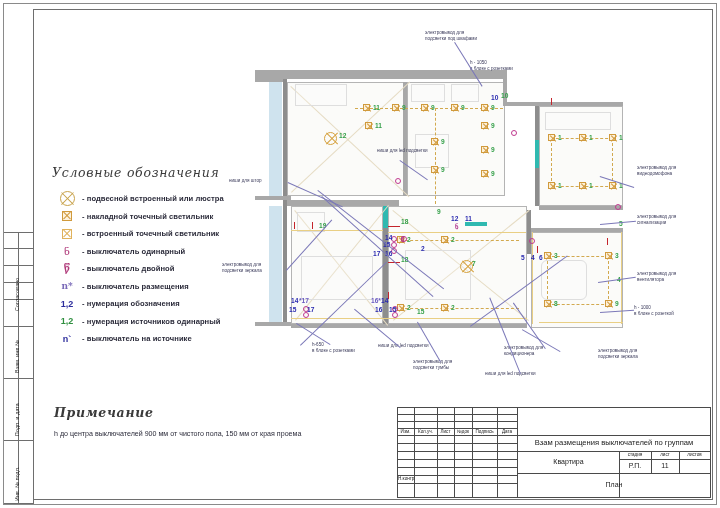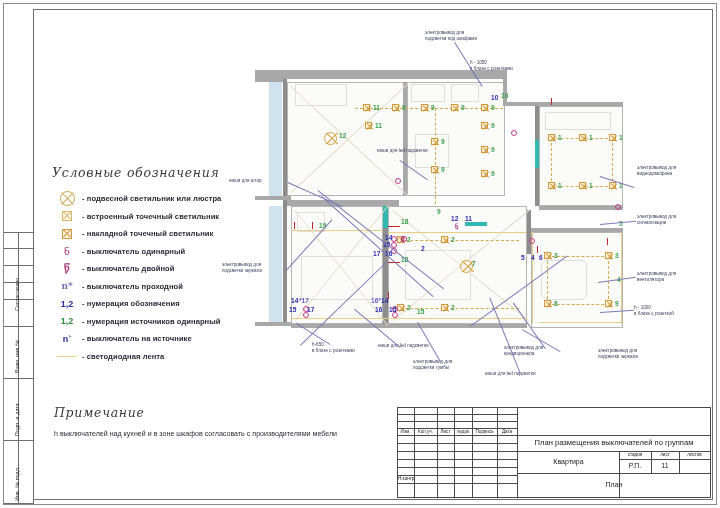--- a/index.html
+++ b/index.html
@@ -44,21 +44,21 @@
   .g-num1{font-size:9px;color:#2c2c9c;font-weight:bold;}
   .g-num2{font-size:9px;color:#2f8f3f;font-weight:bold;}
   .g-numn{font-size:9px;color:#2c2c9c;font-weight:bold;}
   .g-led{width:20px;height:0;border-top:1.6px solid #e8cf86;}
   .g-motion{width:11px;height:6px;background:#b03a7a;border-radius:1px;position:relative;}
   .g-motion:after{content:"";position:absolute;left:1px;top:1px;width:9px;height:1.5px;background:#fff;}
 
   
   .notes{position:absolute;left:54px;top:405px;width:330px;}
   .notes-title{font-family:"DejaVu Serif",serif;font-style:italic;font-size:12.5px;color:#3a3a3a;
-               letter-spacing:.7px;margin-bottom:8px;}
+               letter-spacing:.7px;margin-bottom:8px;font-weight:bold;}
   .note-line{font-size:7.1px;color:#2b2b3a;line-height:12.5px;white-space:nowrap;}
 
   
   .tb{position:absolute;left:397px;top:407px;width:314px;height:91px;}
   .tb-line{position:absolute;background:#4a4a4a;}
   .tb-h{height:1px;}.tb-v{width:1px;}
   .tb-cell{position:absolute;display:flex;align-items:center;justify-content:center;
            font-size:5.4px;color:#1a1a1a;text-align:center;line-height:6px;white-space:nowrap;}
   .tb-big{font-size:7.6px;}
   .tb-mid{font-size:7px;}
@@ -125,57 +125,57 @@
     <div class="vtext" style="left:10px;top:268px;">Инв. № подл.</div>
   </div>
 
   <div class="legend">
     <div class="legend-title">Условные обозначения</div>
 
     <div class="lg-row">
       <div class="lg-sym">
           <div class="g-pendant"></div>
         </div>
-      <div class="lg-lab">-  подвесной светильник или люстра</div>
+      <div class="lg-lab">-  подвесной встроенный или люстра</div>
+    </div>
+
+    <div class="lg-row">
+      <div class="lg-sym">
+          <div class="g-sq"></div>
+        </div>
+      <div class="lg-lab">- накладной точечный светильник</div>
     </div>
 
     <div class="lg-row">
       <div class="lg-sym">
           <div class="g-sq2"></div>
         </div>
       <div class="lg-lab">- встроенный точечный светильник</div>
     </div>
 
-    <div class="lg-row">
-      <div class="lg-sym">
-          <div class="g-sq"></div>
-        </div>
-      <div class="lg-lab">- накладной точечный светильник</div>
-    </div>
-
 
     <div class="lg-row">
       <div class="lg-sym">
           <span class="g-sw1">ნ</span>
         </div>
       <div class="lg-lab">- выключатель одинарный</div>
     </div>
 
     <div class="lg-row">
       <div class="lg-sym">
           <span class="g-sw2">წ</span>
         </div>
       <div class="lg-lab">- выключатель двойной</div>
     </div>
 
     <div class="lg-row">
       <div class="lg-sym">
           <span class="g-swp">n*</span>
         </div>
-      <div class="lg-lab">- выключатель  проходной</div>
+      <div class="lg-lab">- выключатель  размещения</div>
     </div>
 
     <div class="lg-row">
       <div class="lg-sym">
           <span class="g-num1">1,2</span>
         </div>
       <div class="lg-lab">- нумерация обозначения</div>
     </div>
 
     <div class="lg-row">
@@ -185,32 +185,26 @@
       <div class="lg-lab">- нумерация источников одинарный</div>
     </div>
 
     <div class="lg-row">
       <div class="lg-sym">
           <span class="g-numn">n`</span>
         </div>
       <div class="lg-lab">- выключатель на источнике</div>
     </div>
 
-    <div class="lg-row">
-      <div class="lg-sym">
-          <div class="g-led"></div>
-        </div>
-      <div class="lg-lab">- светодиодная лента</div>
-    </div>
 
   </div>
 
   <div class="notes">
     <div class="notes-title">Примечание</div>
-    <div class="note-line" style="margin-top:6px;">h выключателей над кухней и в зоне шкафов согласовать с производителями мебели</div>
+    <div class="note-line">h до центра выключателей 900 мм от чистого пола, 150 мм от края проема</div>
   </div>
 
   <div class="tb">
 
     <div class="tb-line tb-h" style="left:0;top:0;width:314px;"></div>
     <div class="tb-line tb-h" style="left:0;top:7px;width:120px;"></div>
     <div class="tb-line tb-h" style="left:0;top:14px;width:120px;"></div>
     <div class="tb-line tb-h" style="left:0;top:21px;width:120px;"></div>
     <div class="tb-line tb-h" style="left:0;top:28px;width:314px;"></div>
     <div class="tb-line tb-h" style="left:0;top:36px;width:120px;"></div>
@@ -237,21 +231,21 @@
 
     <div class="tb-cell tb-lab" style="left:0;top:21px;width:17px;height:7px;">Изм.</div>
     <div class="tb-cell tb-lab" style="left:17px;top:21px;width:23px;height:7px;">Кол.уч.</div>
     <div class="tb-cell tb-lab" style="left:40px;top:21px;width:17px;height:7px;">Лист</div>
     <div class="tb-cell tb-lab" style="left:57px;top:21px;width:18px;height:7px;">№док</div>
     <div class="tb-cell tb-lab" style="left:75px;top:21px;width:25px;height:7px;">Подпись</div>
     <div class="tb-cell tb-lab" style="left:100px;top:21px;width:20px;height:7px;">Дата</div>
 
     <div class="tb-cell tb-lab" style="left:0;top:68px;width:17px;height:8px;justify-content:flex-start;padding-left:1px;">Н.контр</div>
 
-    <div class="tb-cell tb-big" style="left:121px;top:28px;width:192px;height:16px;">План размещения выключателей по группам</div>
+    <div class="tb-cell tb-big" style="left:121px;top:28px;width:192px;height:16px;">Взам размещения выключателей по группам</div>
 
     <div class="tb-cell tb-mid" style="left:121px;top:44px;width:101px;height:22px;">Квартира</div>
 
     <div class="tb-cell tb-mid" style="left:121px;top:66px;width:192px;height:24px;">План</div>
 
     <div class="tb-cell tb-lab" style="left:222px;top:44px;width:32px;height:8px;">стадия</div>
     <div class="tb-cell tb-lab" style="left:254px;top:44px;width:28px;height:8px;">лист</div>
     <div class="tb-cell tb-lab" style="left:282px;top:44px;width:31px;height:8px;">листов</div>
     <div class="tb-cell tb-mid" style="left:222px;top:52px;width:32px;height:14px;">Р.П.</div>
     <div class="tb-cell tb-mid" style="left:254px;top:52px;width:28px;height:14px;">11</div>

